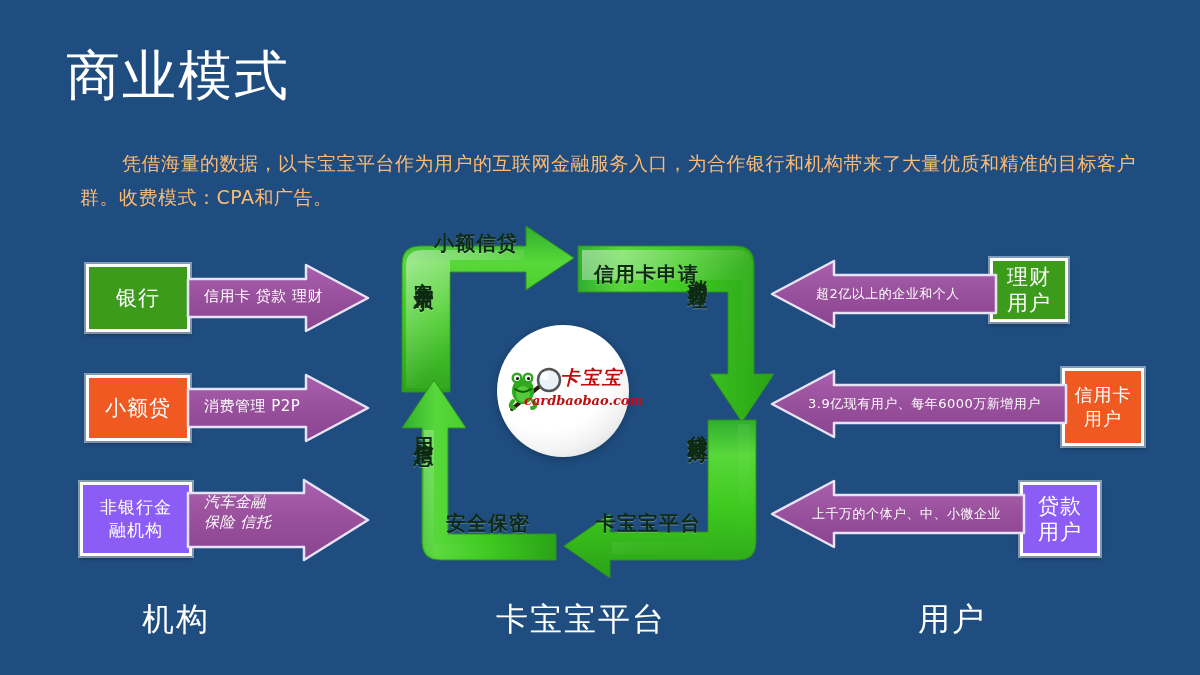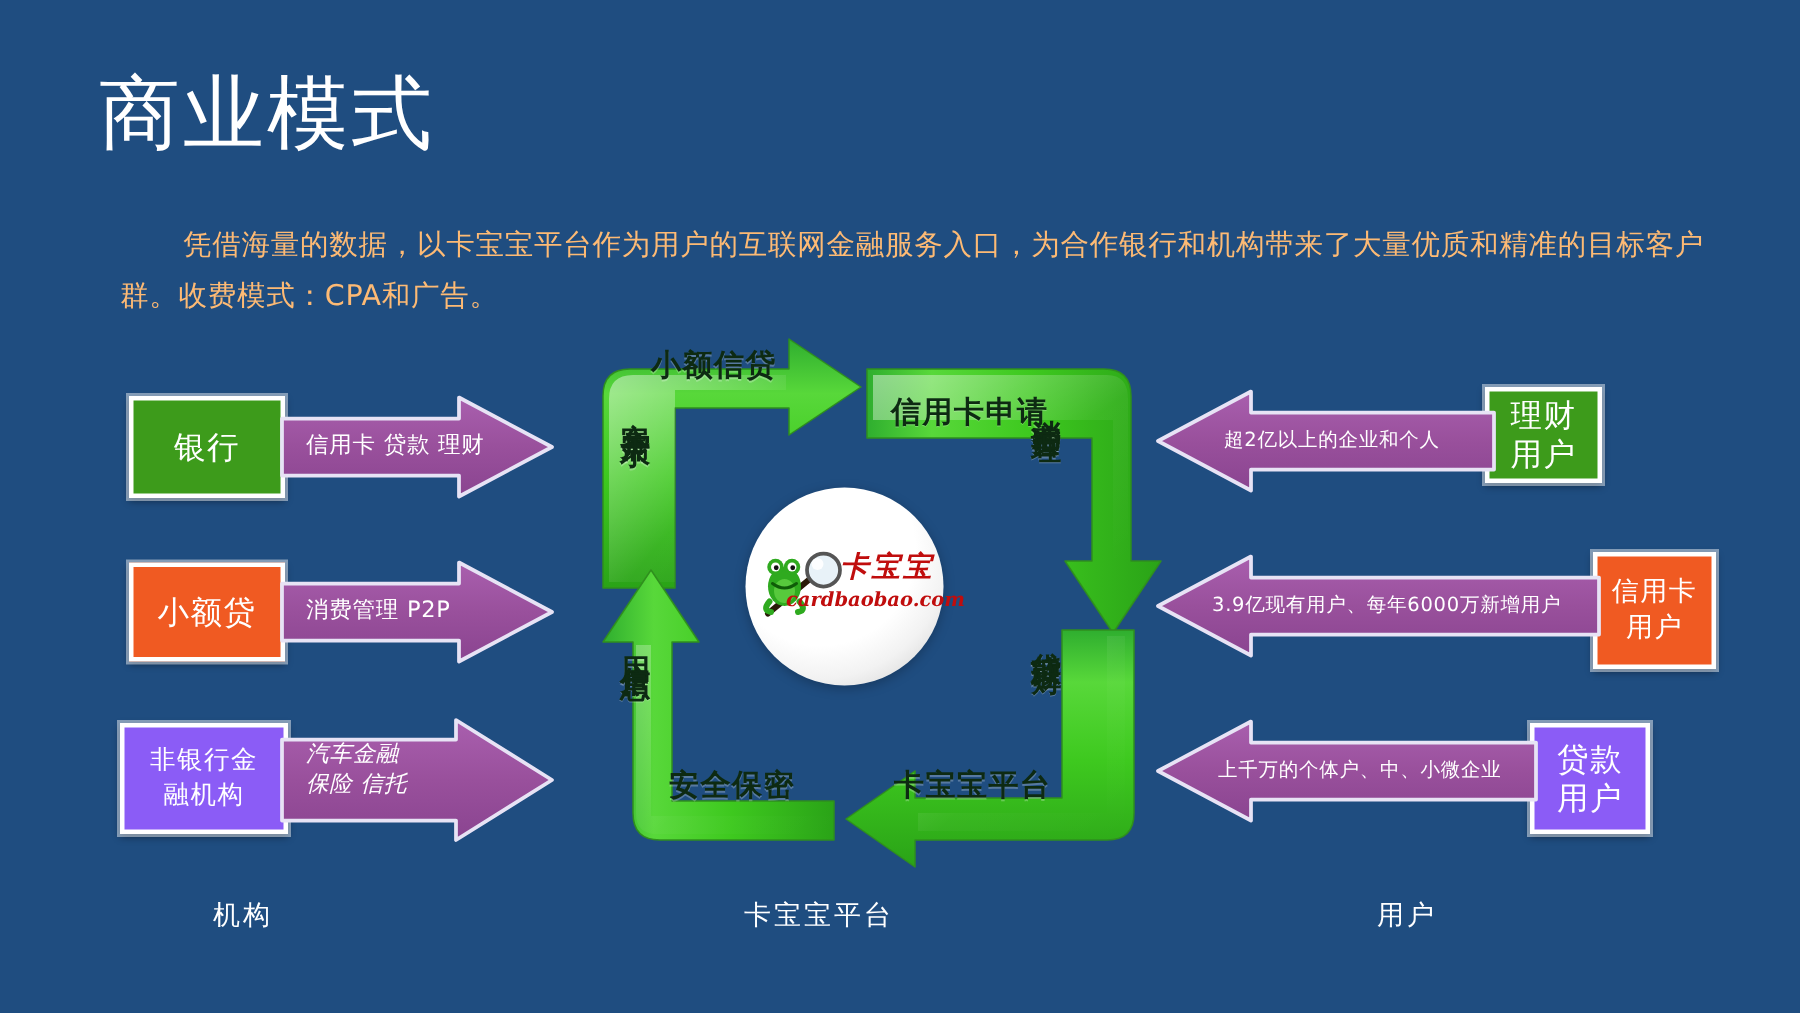--- a/index.html
+++ b/index.html
@@ -176,21 +176,21 @@
     font-weight: 700;
     letter-spacing: 0px;
     white-space: nowrap;
     font-family: "DejaVu Serif", "Liberation Serif", serif;
   }
 
   
   .bottom-cap {
     position: absolute;
     color: #ffffff;
-    font-size: 18px;
+    font-size: 32px;
     letter-spacing: 2px;
     white-space: nowrap;
   }
   #cap-left   { left: 142px; top: 598px; }
   #cap-center { left: 496px; top: 598px; }
   #cap-right  { left: 918px; top: 598px; }
 </style>
 </head>
 <body>
 

